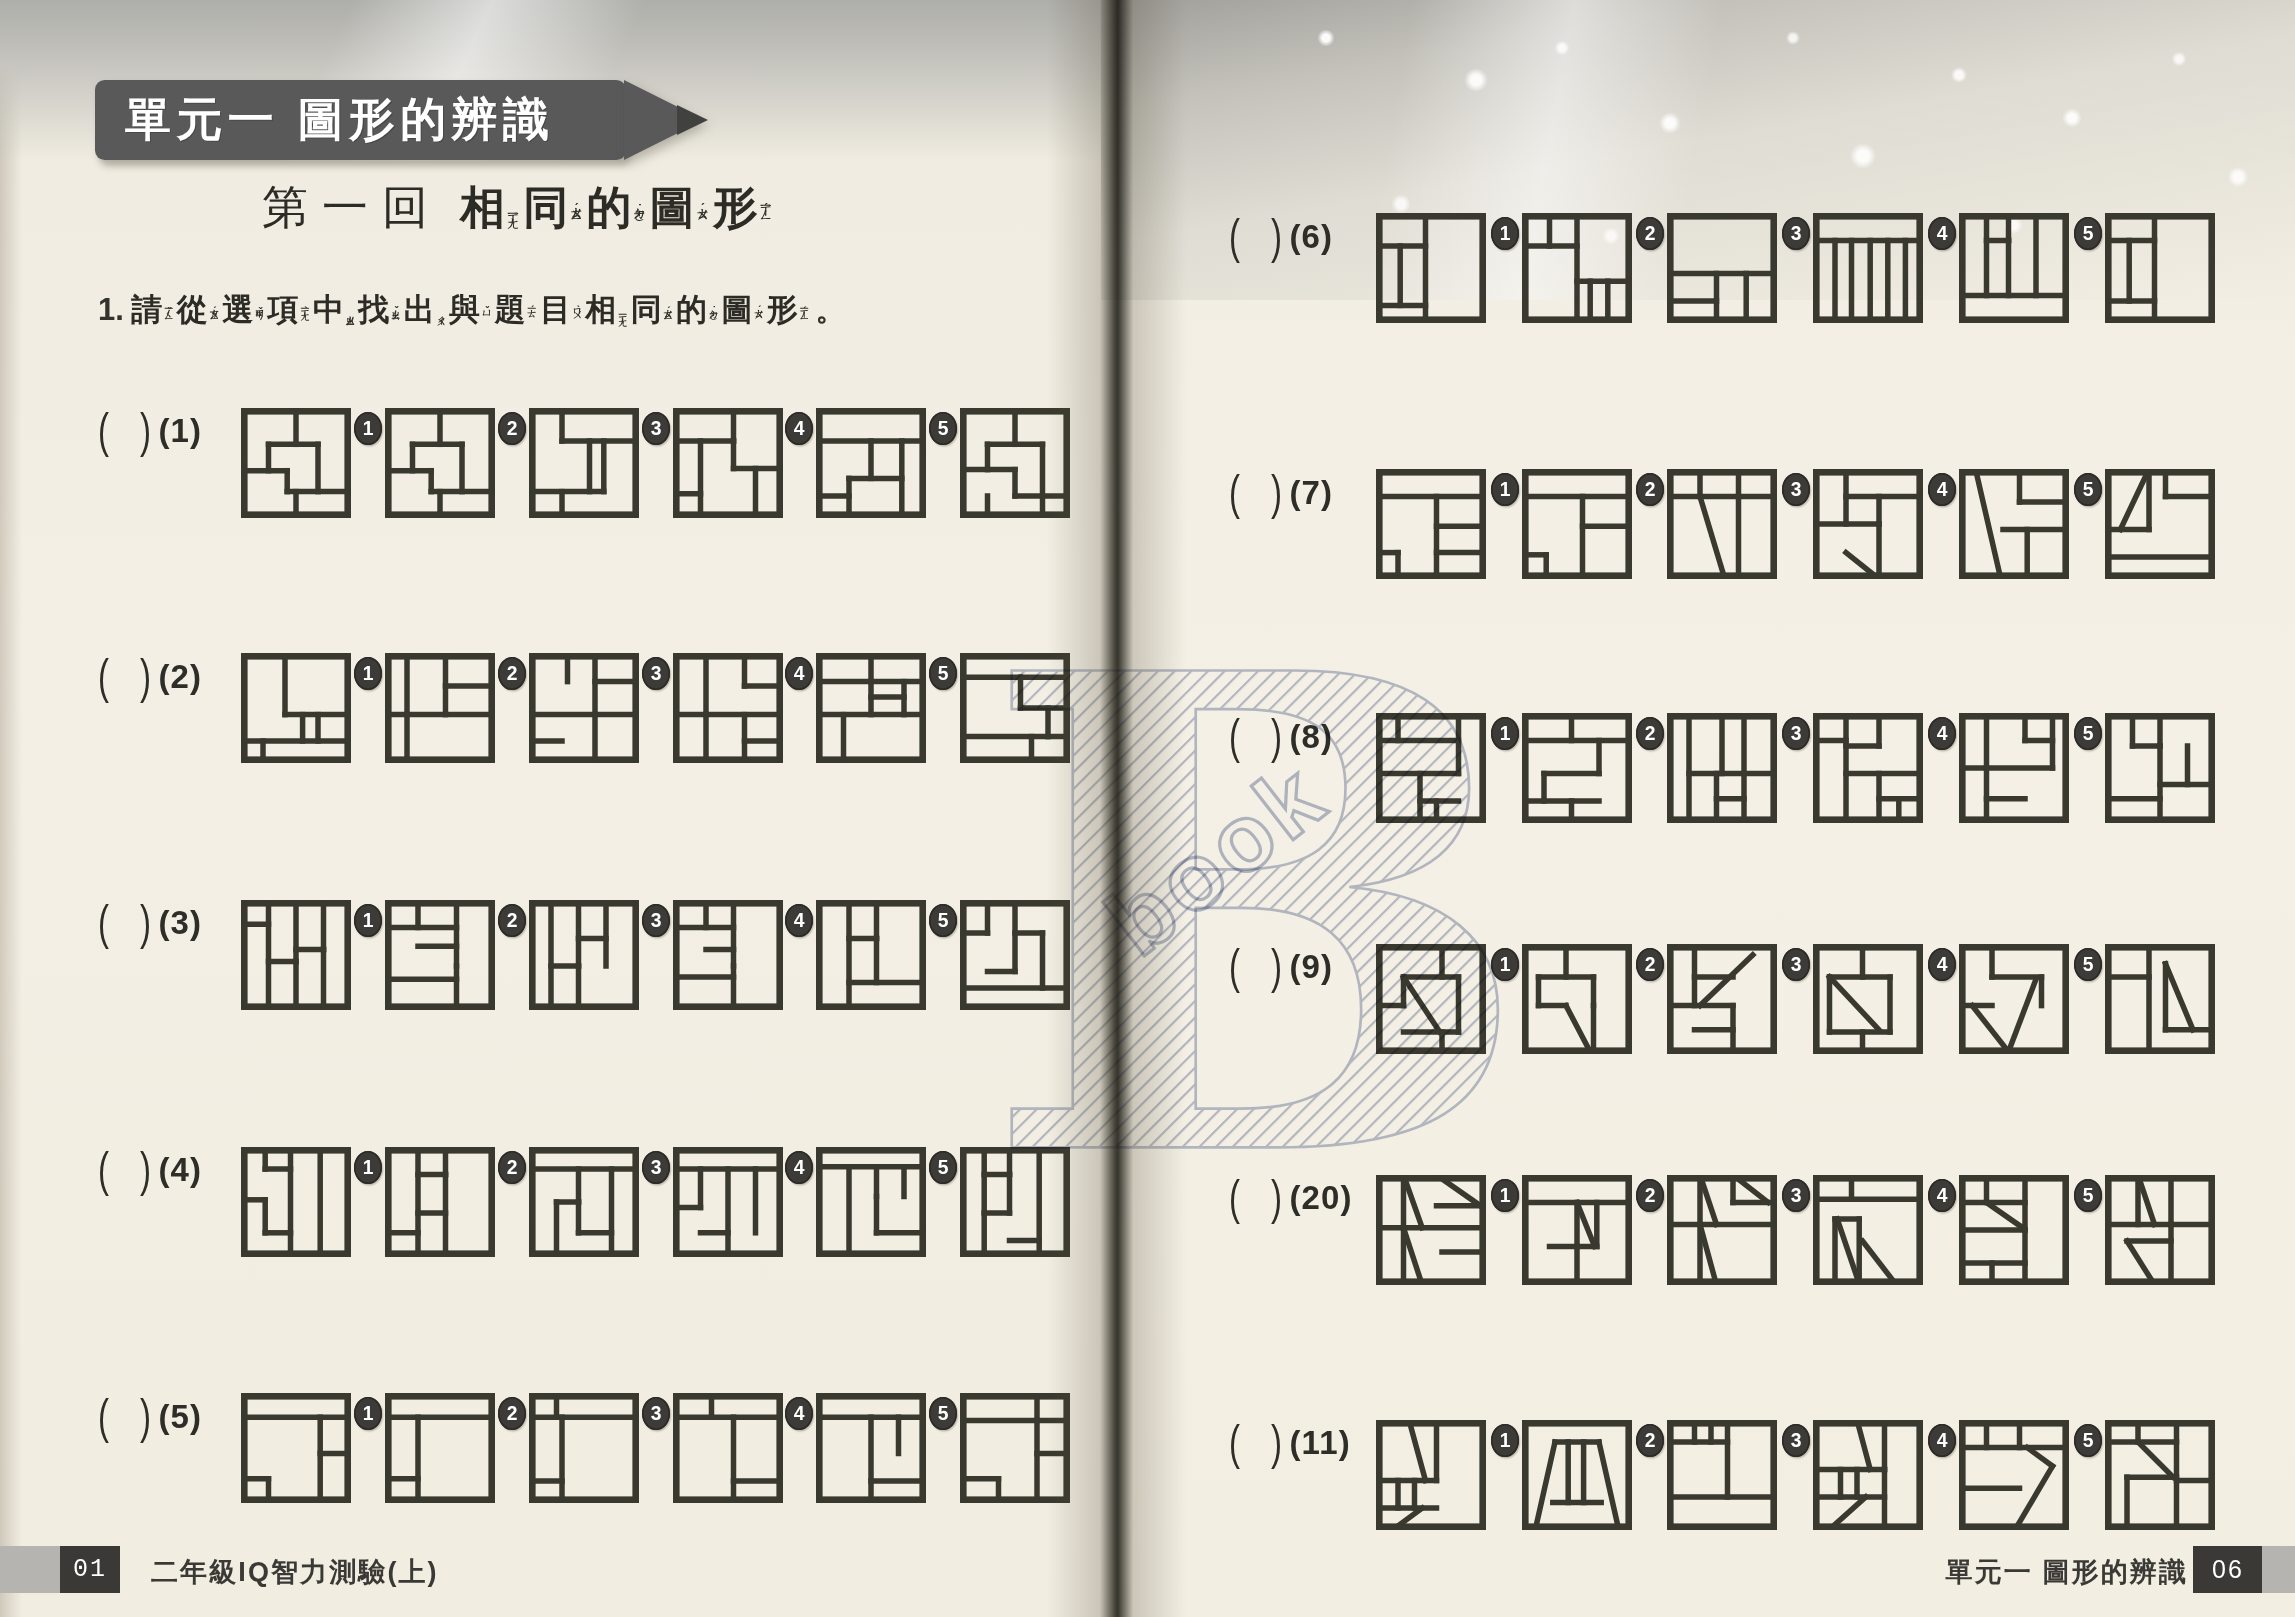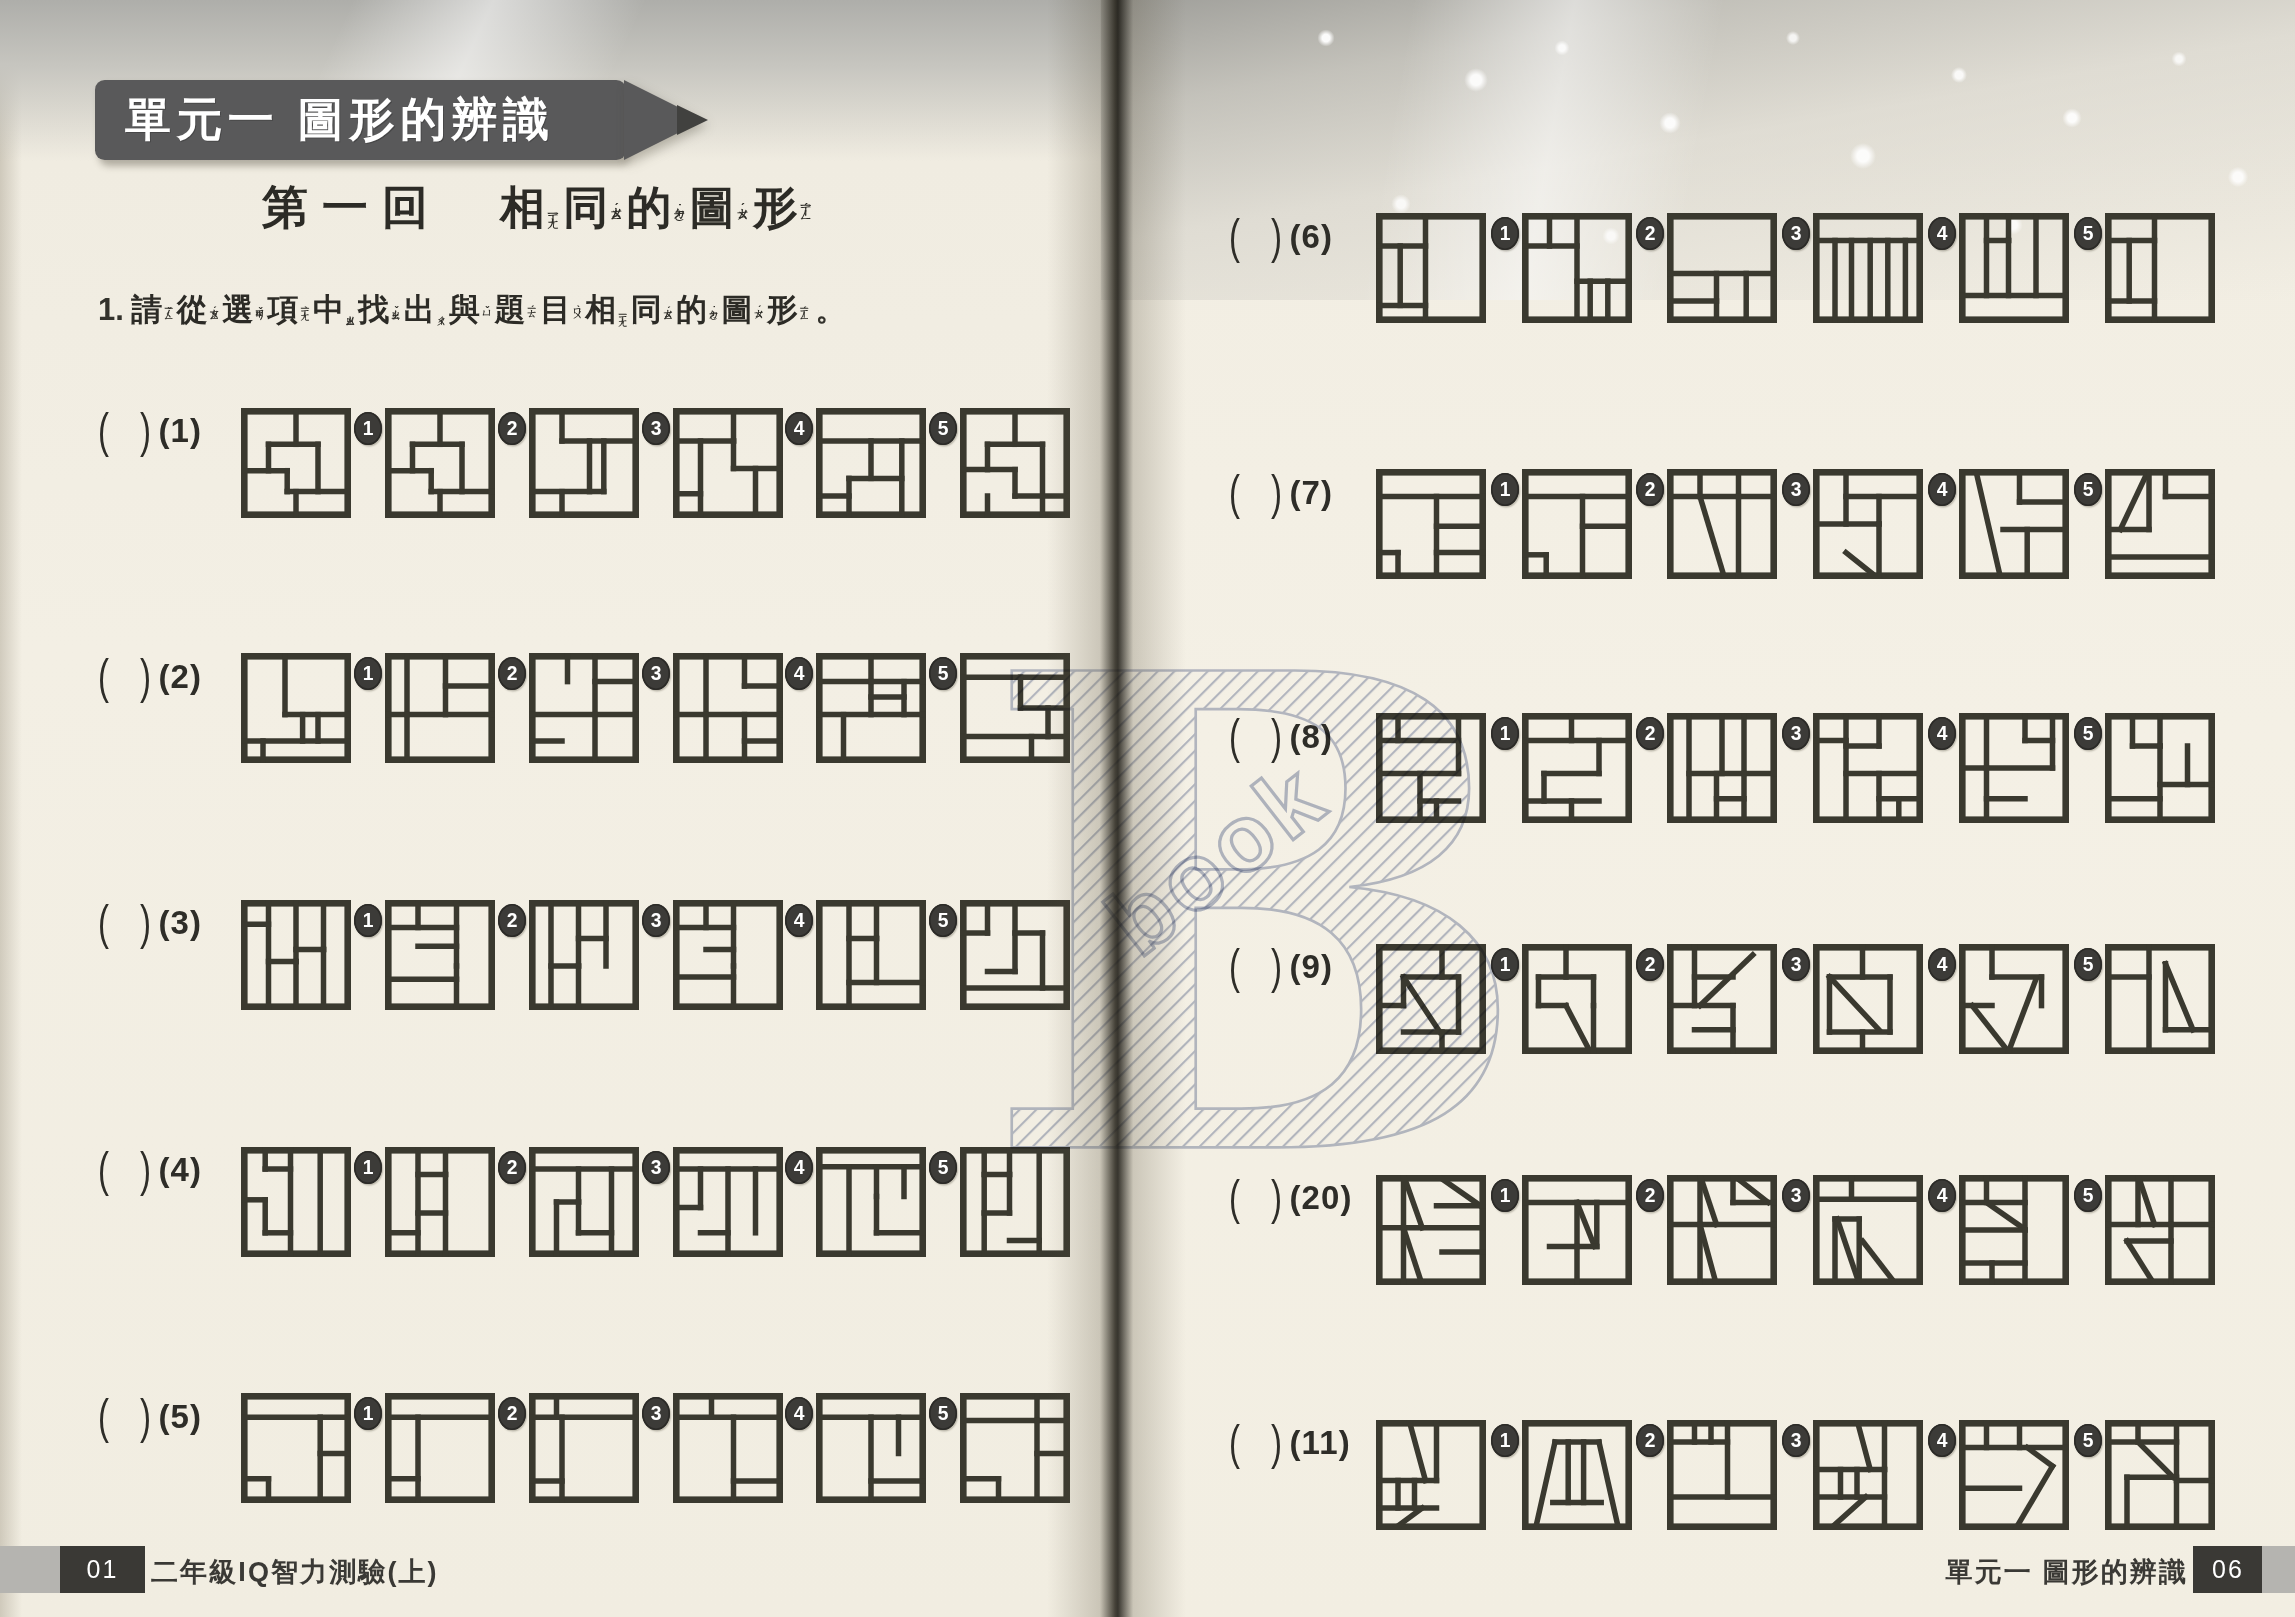--- a/index.html
+++ b/index.html
@@ -48,21 +48,21 @@
   #unit-banner .txt{color:#fff;font-size:46px;font-weight:bold;letter-spacing:5.4px;white-space:nowrap;
     text-shadow:1.1px 1.1px 0 rgba(0,0,0,.2);}
   #pencil-wood{position:absolute;left:624px;top:80px;width:0;height:0;
     border-top:40px solid transparent;border-bottom:40px solid transparent;border-left:80px solid #59595a;
     filter:drop-shadow(4.3px 5.4px 5.4px rgba(60,55,40,.3));}
   #pencil-lead{position:absolute;left:677px;top:105px;width:0;height:0;
     border-top:15.6px solid transparent;border-bottom:15.6px solid transparent;border-left:31px solid #41413f;}
 
   
   #subtitle{position:absolute;left:262px;top:177px;display:flex;align-items:center;color:#2c2b26;}
-  #subtitle .prefix{font-size:46px;font-weight:bold;letter-spacing:14px;margin-right:58px;white-space:nowrap;}
+  #subtitle .prefix{font-size:46px;font-weight:normal;letter-spacing:14px;margin-right:18px;white-space:nowrap;}
   .rchar{display:inline-flex;align-items:center;margin-right:3.2px;}
   .rchar .ch{font-weight:bold;color:#2c2b26;}
   .rchar .zy{writing-mode:vertical-rl;text-orientation:upright;line-height:1;color:#2c2b26;
     font-weight:bold;margin-left:1.6px;letter-spacing:1.1px;}
   #subtitle .rchar .ch{font-size:45px;}
   #subtitle .rchar .zy{font-size:13.4px;max-height:49px;}
 
   #instruction{position:absolute;left:98px;top:289px;display:flex;align-items:center;color:#33322c;}
   #instruction .prefix{font-size:31px;font-weight:bold;margin-right:7.5px;}
   #instruction .rchar .ch{font-size:31px;}
@@ -1054,21 +1054,21 @@
         <line x1="0" y1="0" x2="0" y2="22" stroke="#a9b1c9" stroke-width="8"></line>
       </pattern>
     </defs>
     <text id="wm-letter" x="30" y="1060" font-size="1220" font-weight="bold" font-family="'DejaVu Serif', serif" fill="url(#hatch)" stroke="#a9b1c9" stroke-width="5">B</text>
   </svg>
   <div id="wm-word">book</div>
 
   <div id="spine"></div>
 
   <div class="footer-block-light" style="left:0;top:1546px;width:60px;height:47px;"></div>
-  <div class="footer-block-dark" style="left:60px;top:1546px;width:85px;height:47px;">01</div>
+  <div class="footer-block-dark" style="left:60px;top:1546px;width:60px;height:47px;font-family:Liberation Mono, monospace;">01</div>
   <div class="footer-text" style="left:151px;top:1554px;">二年級IQ智力測驗(上)</div>
 
   <div class="footer-text" style="right:107px;top:1554px;position:absolute;">單元一  圖形的辨識</div>
   <div class="footer-block-dark" style="left:2193px;top:1546px;width:70px;height:47px;">06</div>
   <div class="footer-block-light" style="left:2262px;top:1546px;width:33px;height:47px;"></div>
 
 </div>
 
 
 </body></html>

